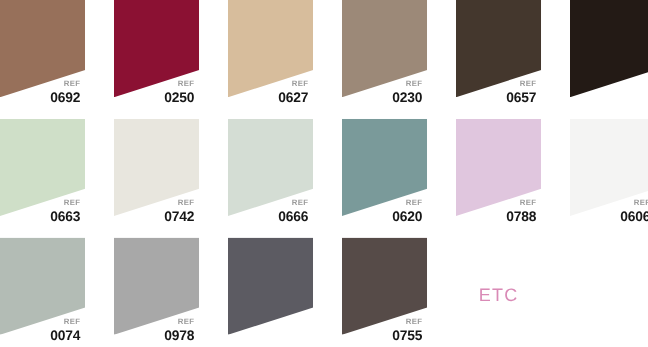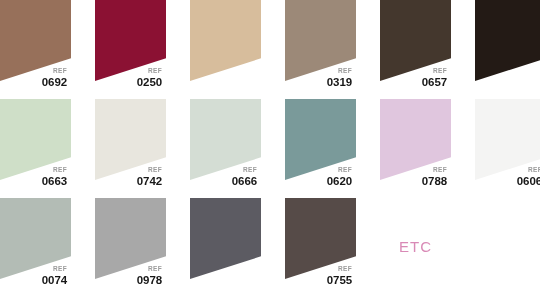--- a/index.html
+++ b/index.html
@@ -95,26 +95,30 @@
     </div>
     <div class="swatch">
       <div class="swatch-color" style="background: rgb(139, 17, 51);"></div>
       <div class="swatch-labels">
         <span class="ref-tag">REF</span>
         <span class="ref-number">0250</span>
       </div>
     </div>
     <div class="swatch">
       <div class="swatch-color" style="background: rgb(215, 189, 156);"></div>
+      <div class="swatch-labels">
+        <span class="ref-tag">REF</span>
+        <span class="ref-number">0627</span>
+      </div>
     </div>
     <div class="swatch">
       <div class="swatch-color" style="background: rgb(156, 137, 120);"></div>
       <div class="swatch-labels">
         <span class="ref-tag">REF</span>
-        <span class="ref-number">0319</span>
+        <span class="ref-number">0230</span>
       </div>
     </div>
     <div class="swatch">
       <div class="swatch-color" style="background: rgb(68, 55, 45);"></div>
       <div class="swatch-labels">
         <span class="ref-tag">REF</span>
         <span class="ref-number">0657</span>
       </div>
     </div>
     <div class="swatch">

